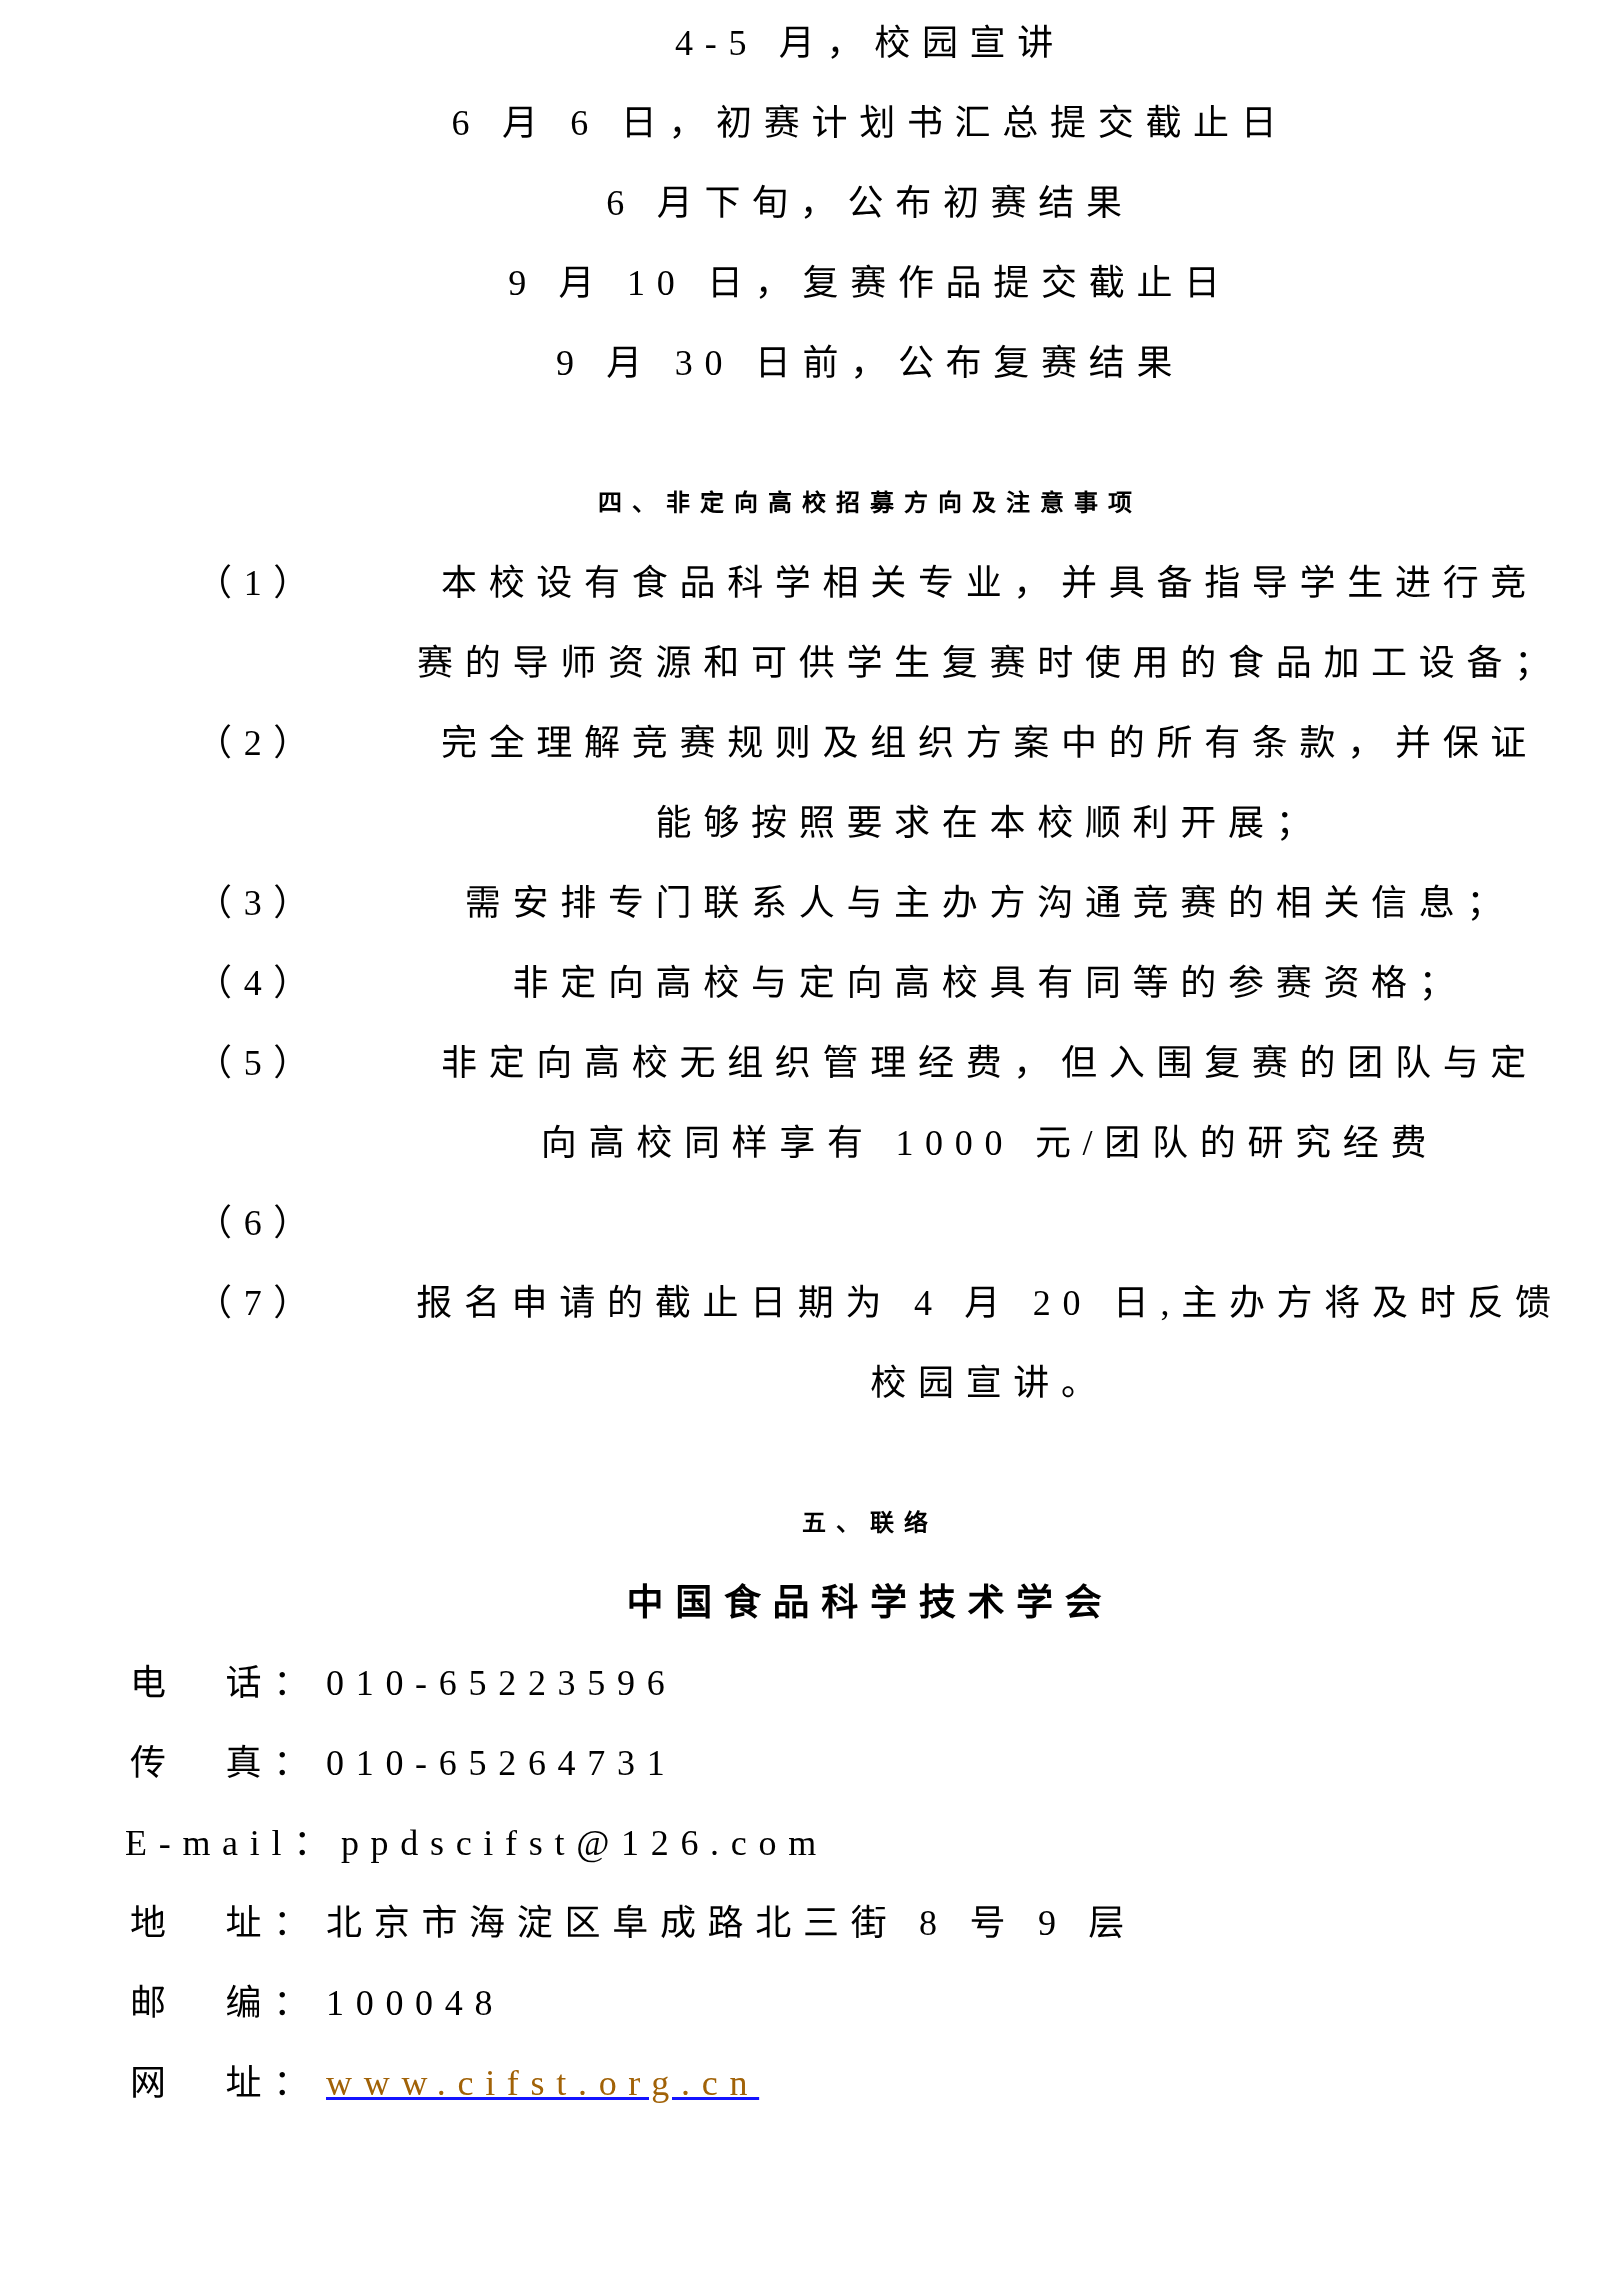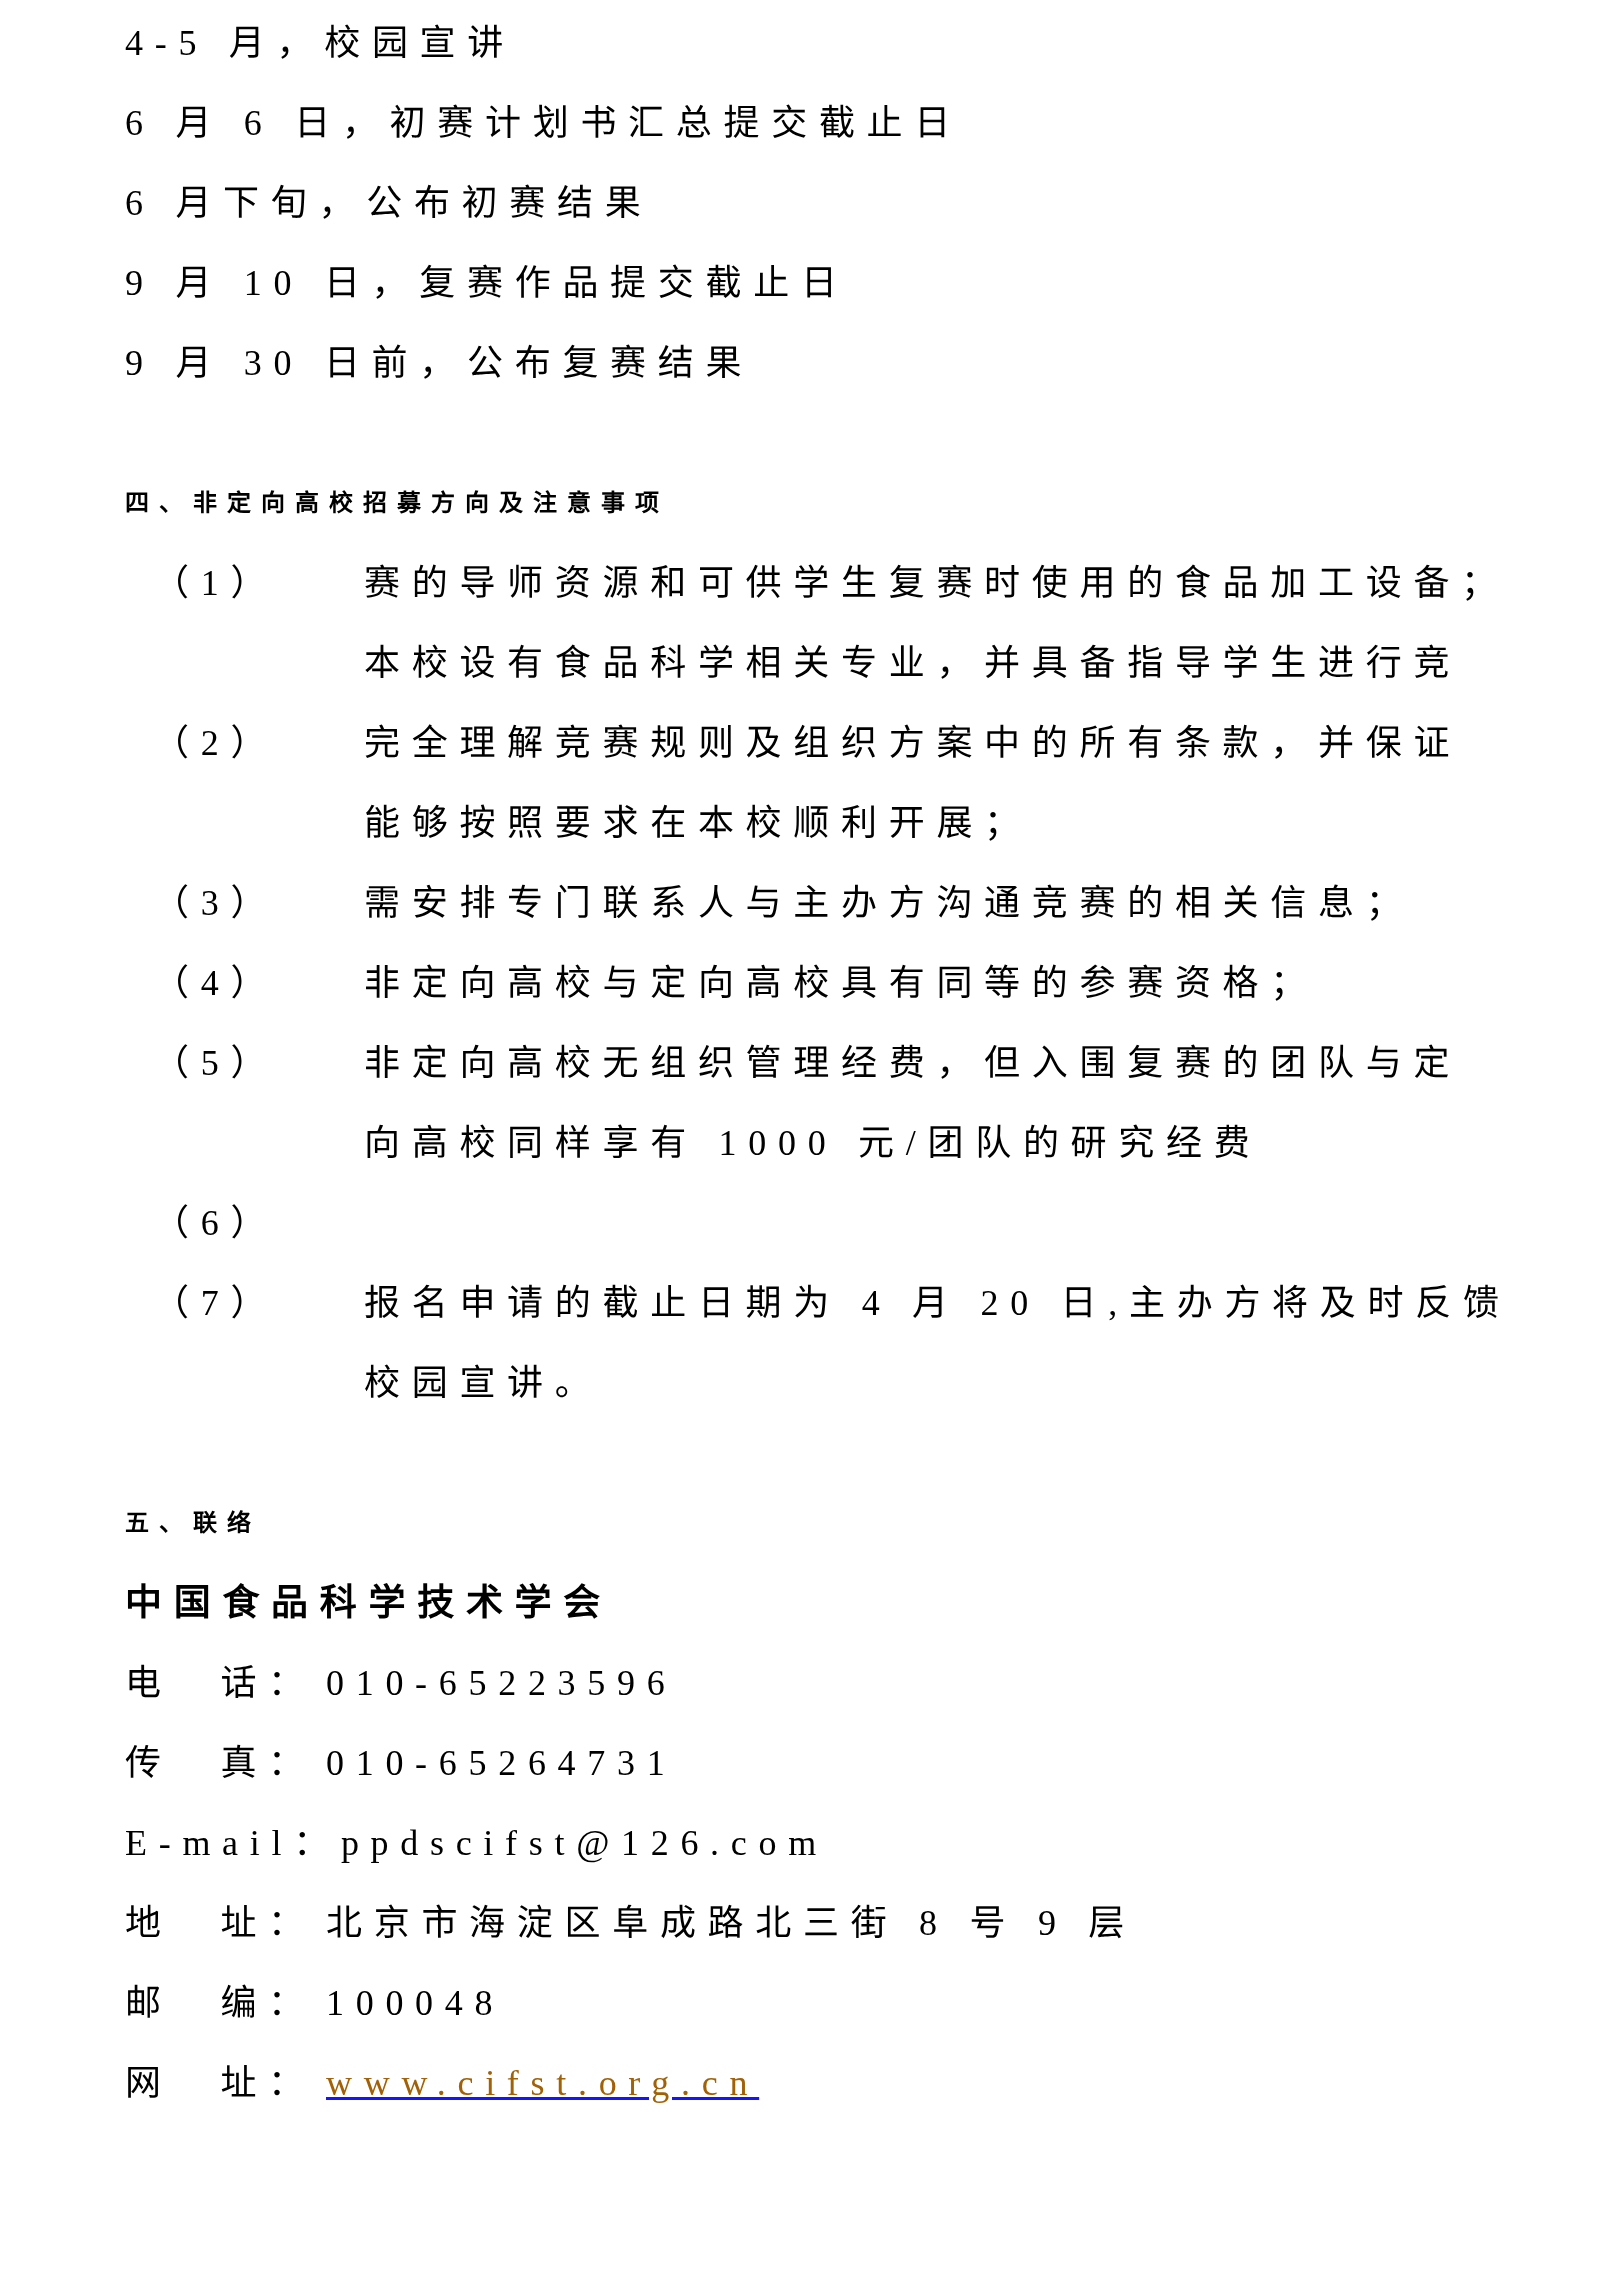--- a/index.html
+++ b/index.html
@@ -11,20 +11,21 @@
     position: relative;
     width: 1615px;
     height: 2295px;
     background: #ffffff;
     color: #000000;
     overflow: hidden;
     font-family: "Liberation Serif", "DejaVu Serif", serif;
   }
   .content {
     padding: 3.3px 0 0 125px;
+    text-align: center;
   }
   
   .line {
     height: 80px;
     line-height: 80px;
     font-size: 36px;
     letter-spacing: 11.7px;
     white-space: nowrap;
   }
   .spacer {
@@ -96,22 +97,22 @@
     <div class="line">9 月 10 日，复赛作品提交截止日</div>
     <div class="line">9 月 30 日前，公布复赛结果</div>
 
     <div class="spacer"></div>
 
     <div class="heading">四、非定向高校招募方向及注意事项</div>
 
     <div class="item">
       <span class="num">（1）</span>
       <div class="itext">
+        <div class="line">本校设有食品科学相关专业，并具备指导学生进行竞</div>
         <div class="line">赛的导师资源和可供学生复赛时使用的食品加工设备；</div>
-        <div class="line">本校设有食品科学相关专业，并具备指导学生进行竞</div>
       </div>
     </div>
 
     <div class="item">
       <span class="num">（2）</span>
       <div class="itext">
         <div class="line">完全理解竞赛规则及组织方案中的所有条款，并保证</div>
         <div class="line">能够按照要求在本校顺利开展；</div>
       </div>
     </div>

